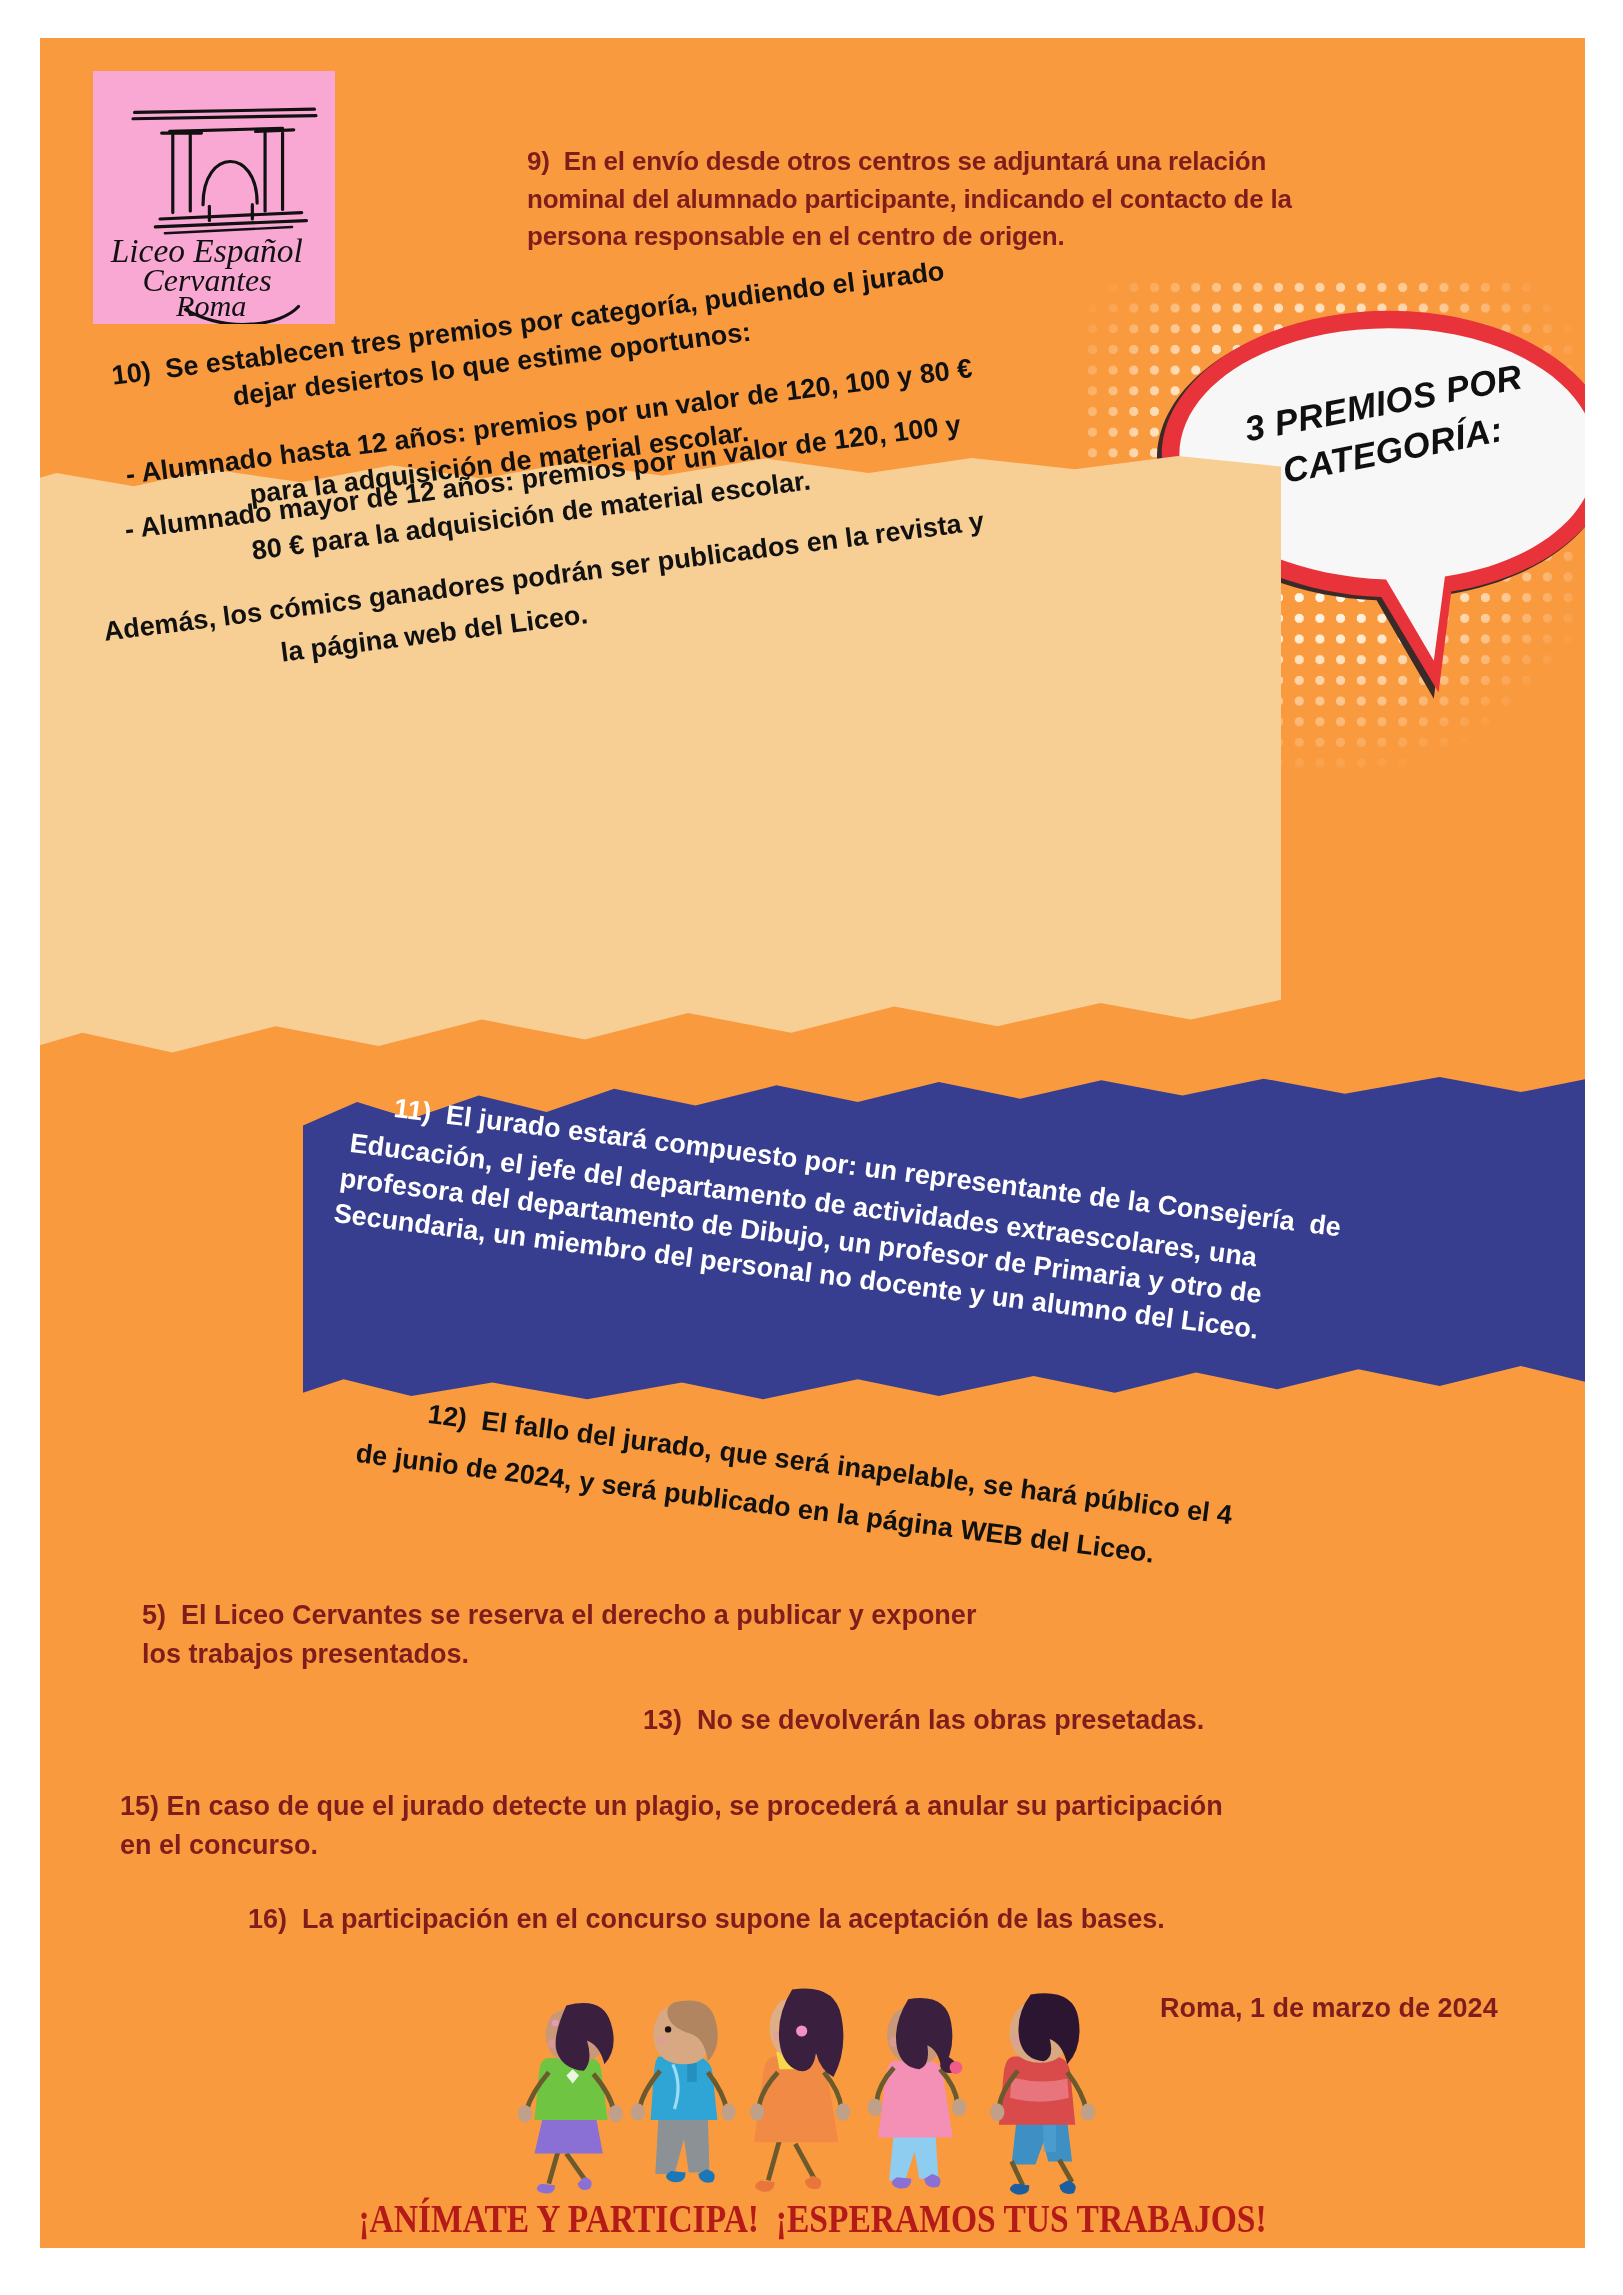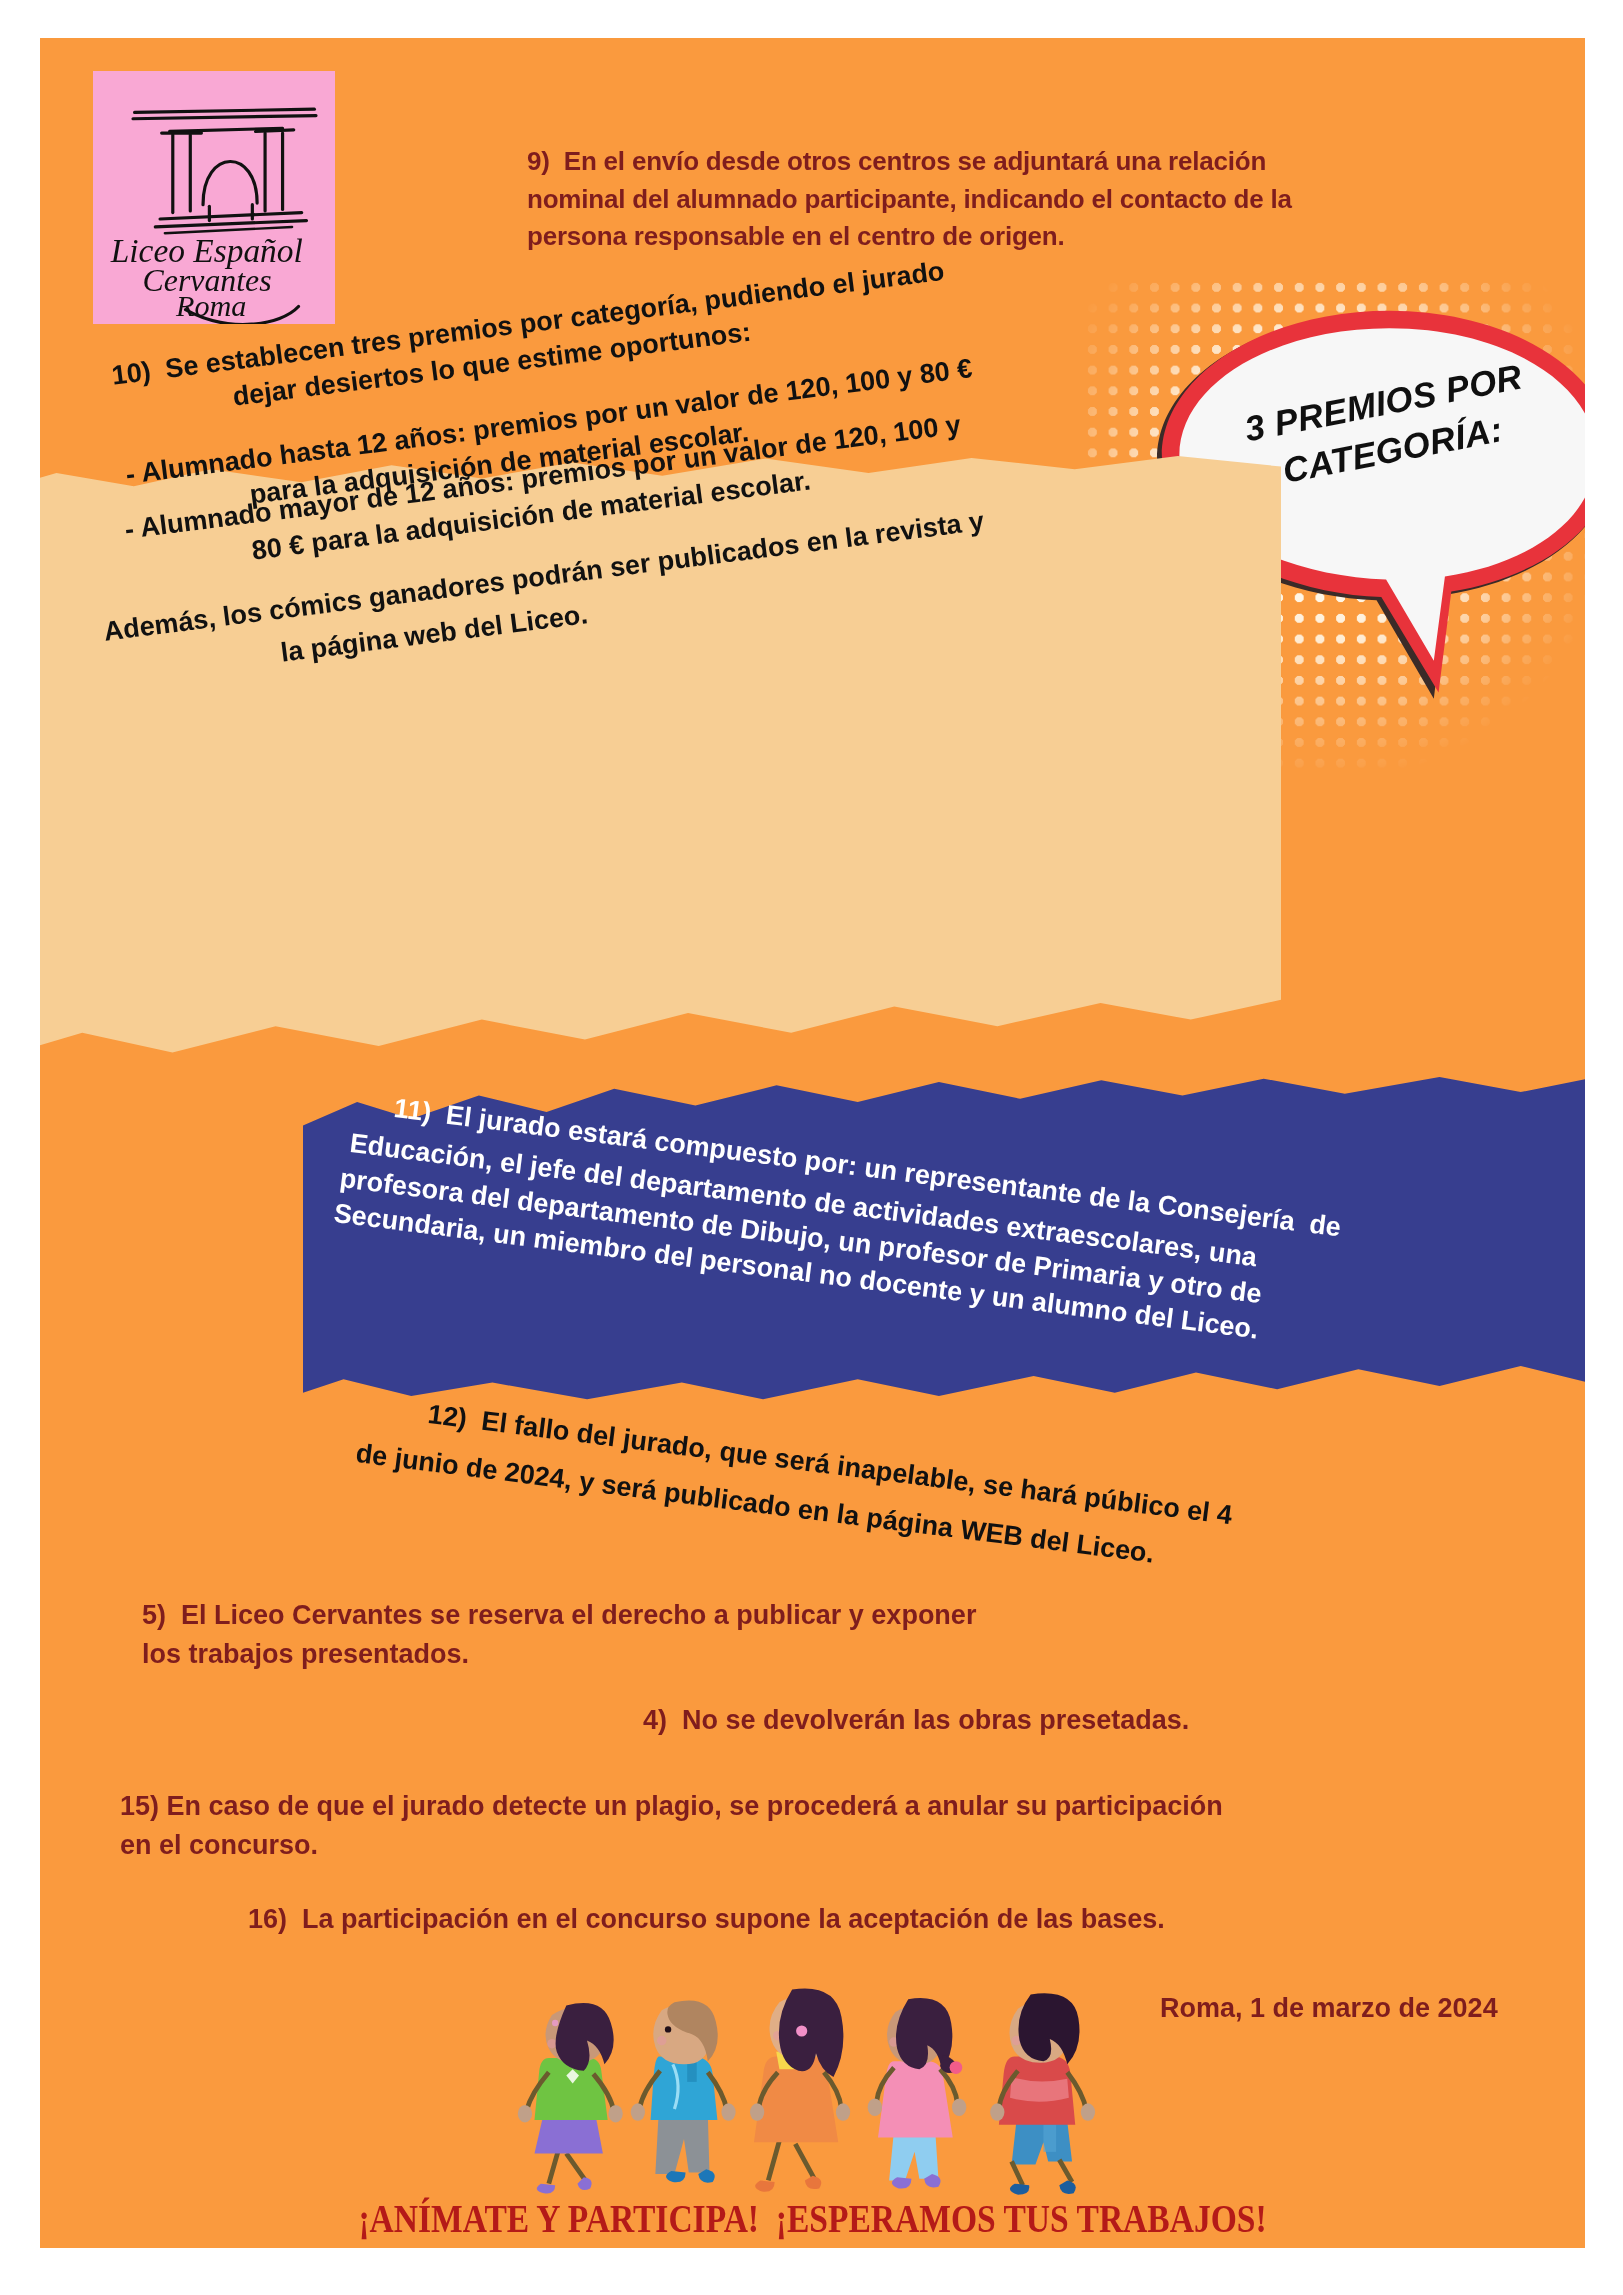--- a/index.html
+++ b/index.html
@@ -184,21 +184,21 @@
   <div class="blue-line" style="left:356px; top:1055px;">11)  El jurado estará compuesto por: un representante de la Consejería  de</div>
   <div class="blue-line" style="left:312px; top:1090px;">Educación, el jefe del departamento de actividades extraescolares, una</div>
   <div class="blue-line" style="left:302px; top:1125px;">profesora del departamento de Dibujo, un profesor de Primaria y otro de</div>
   <div class="blue-line" style="left:296px; top:1160px;">Secundaria, un miembro del personal no docente y un alumno del Liceo.</div>
 
   <div class="p12-line" style="left:390px; top:1361px;">12)  El fallo del jurado, que será inapelable, se hará público el 4</div>
   <div class="p12-line" style="left:318px; top:1400px;">de junio de 2024, y será publicado en la página WEB del Liceo.</div>
 
   <div class="txt" id="p13">5)  El Liceo Cervantes se reserva el derecho a publicar y exponer
 los trabajos presentados.</div>
-  <div class="txt" id="p14">4)  No se devolverán las obras presetadas.</div>
+  <div class="txt" id="p14">13)  No se devolverán las obras presetadas.</div>
   <div class="txt" id="p15">15) En caso de que el jurado detecte un plagio, se procederá a anular su participación
 en el concurso.</div>
   <div class="txt" id="p16">16)  La participación en el concurso supone la aceptación de las bases.</div>
 
   <div class="txt" id="date">Roma, 1 de marzo de 2024</div>
 
   <div id="kids">
     <svg viewBox="0 0 830 300">
 
       <g>

